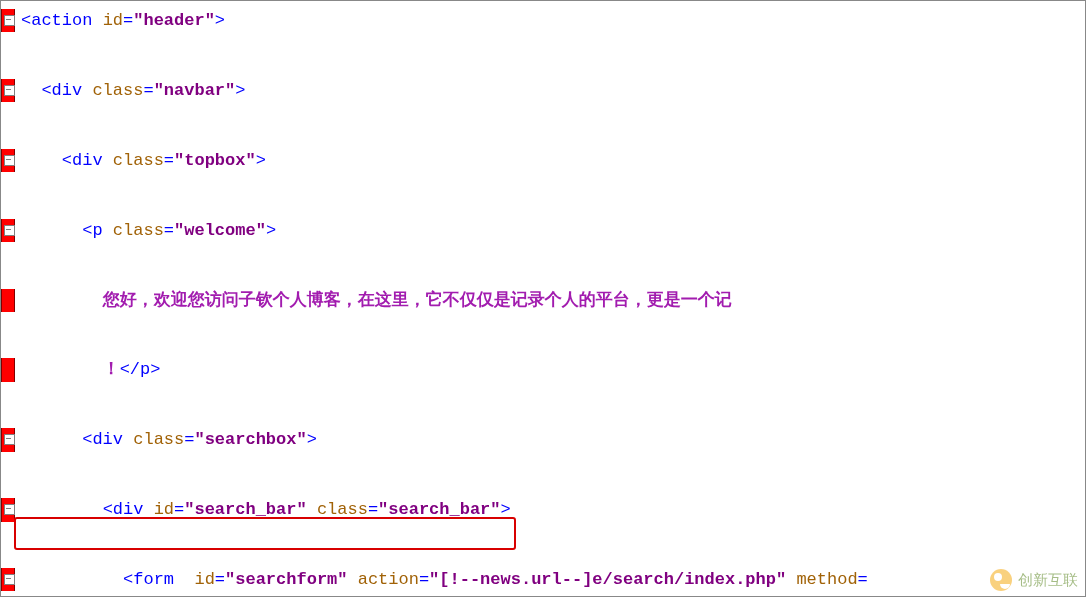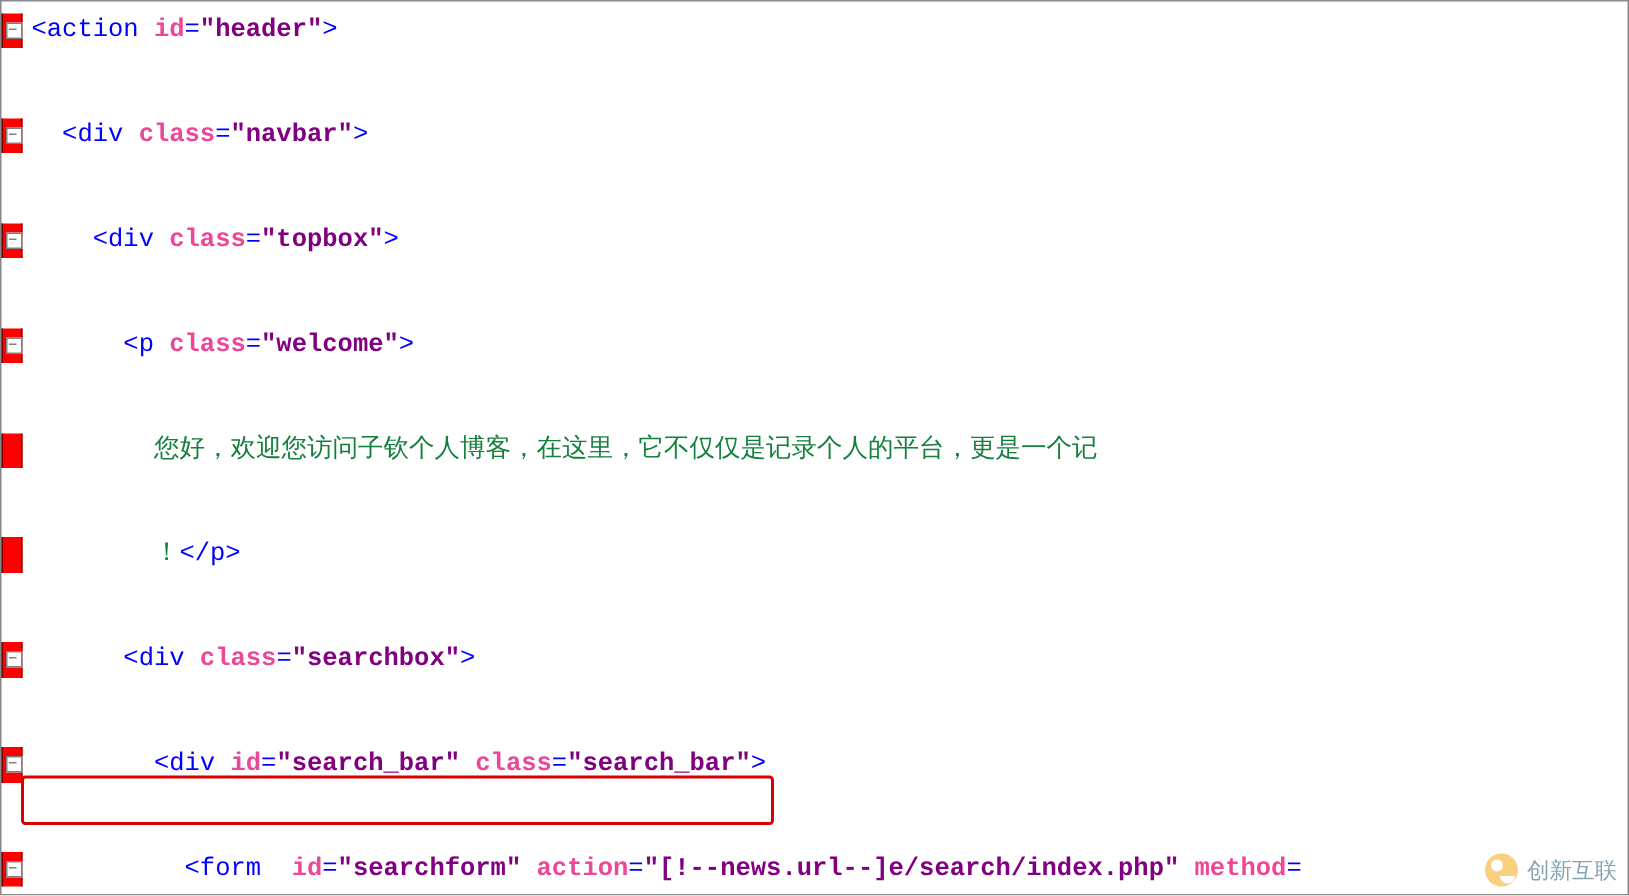--- a/index.html
+++ b/index.html
@@ -27,37 +27,37 @@
   .fold-minus{
     position:absolute;
     top:6px;left:2px;width:9px;height:9px;
     border:1px solid #808080;background:#fff;
   }
   .fold-minus::after{
     content:"";position:absolute;left:1px;top:3px;width:5px;height:1px;background:#808080;
   }
   .ln{display:block;position:relative;padding-left:20px;}
   .tag{color:#0000ff;}
-  .attr{color:#ec4899;font-weight:bold;}
+  .attr{color:#a16207;}
   .val{color:#800080;font-weight:bold;}
-  .txt{color:#15803d;font-weight:normal;}
+  .txt{color:#a21caf;font-weight:bold;}
   .sel-box{
     position:absolute;
     left:14px;
     top:517px;
     width:498px;
     height:29px;
     border:2px solid #d80000;
     border-radius:3px;
     z-index:5;
     pointer-events:none;
   }
   .watermark{
     position:absolute;right:8px;bottom:6px;display:flex;align-items:center;gap:6px;
-    font-family:"Microsoft YaHei",sans-serif;font-size:15px;color:#0c4a6e;opacity:0.5;
+    font-family:"Microsoft YaHei",sans-serif;font-size:15px;color:#4d7c0f;opacity:0.5;
   }
   .wm-ico{
     width:22px;height:22px;border-radius:50%;background:#f5a400;position:relative;
   }
   .wm-ico::before{content:"";position:absolute;left:4px;top:4px;width:8px;height:8px;border-radius:50%;background:#fff;}
   .wm-ico::after{content:"";position:absolute;right:2px;bottom:2px;width:10px;height:5px;border-radius:0 0 8px 8px;background:#fff;}
 </style>
 </head>
 <body>
 

